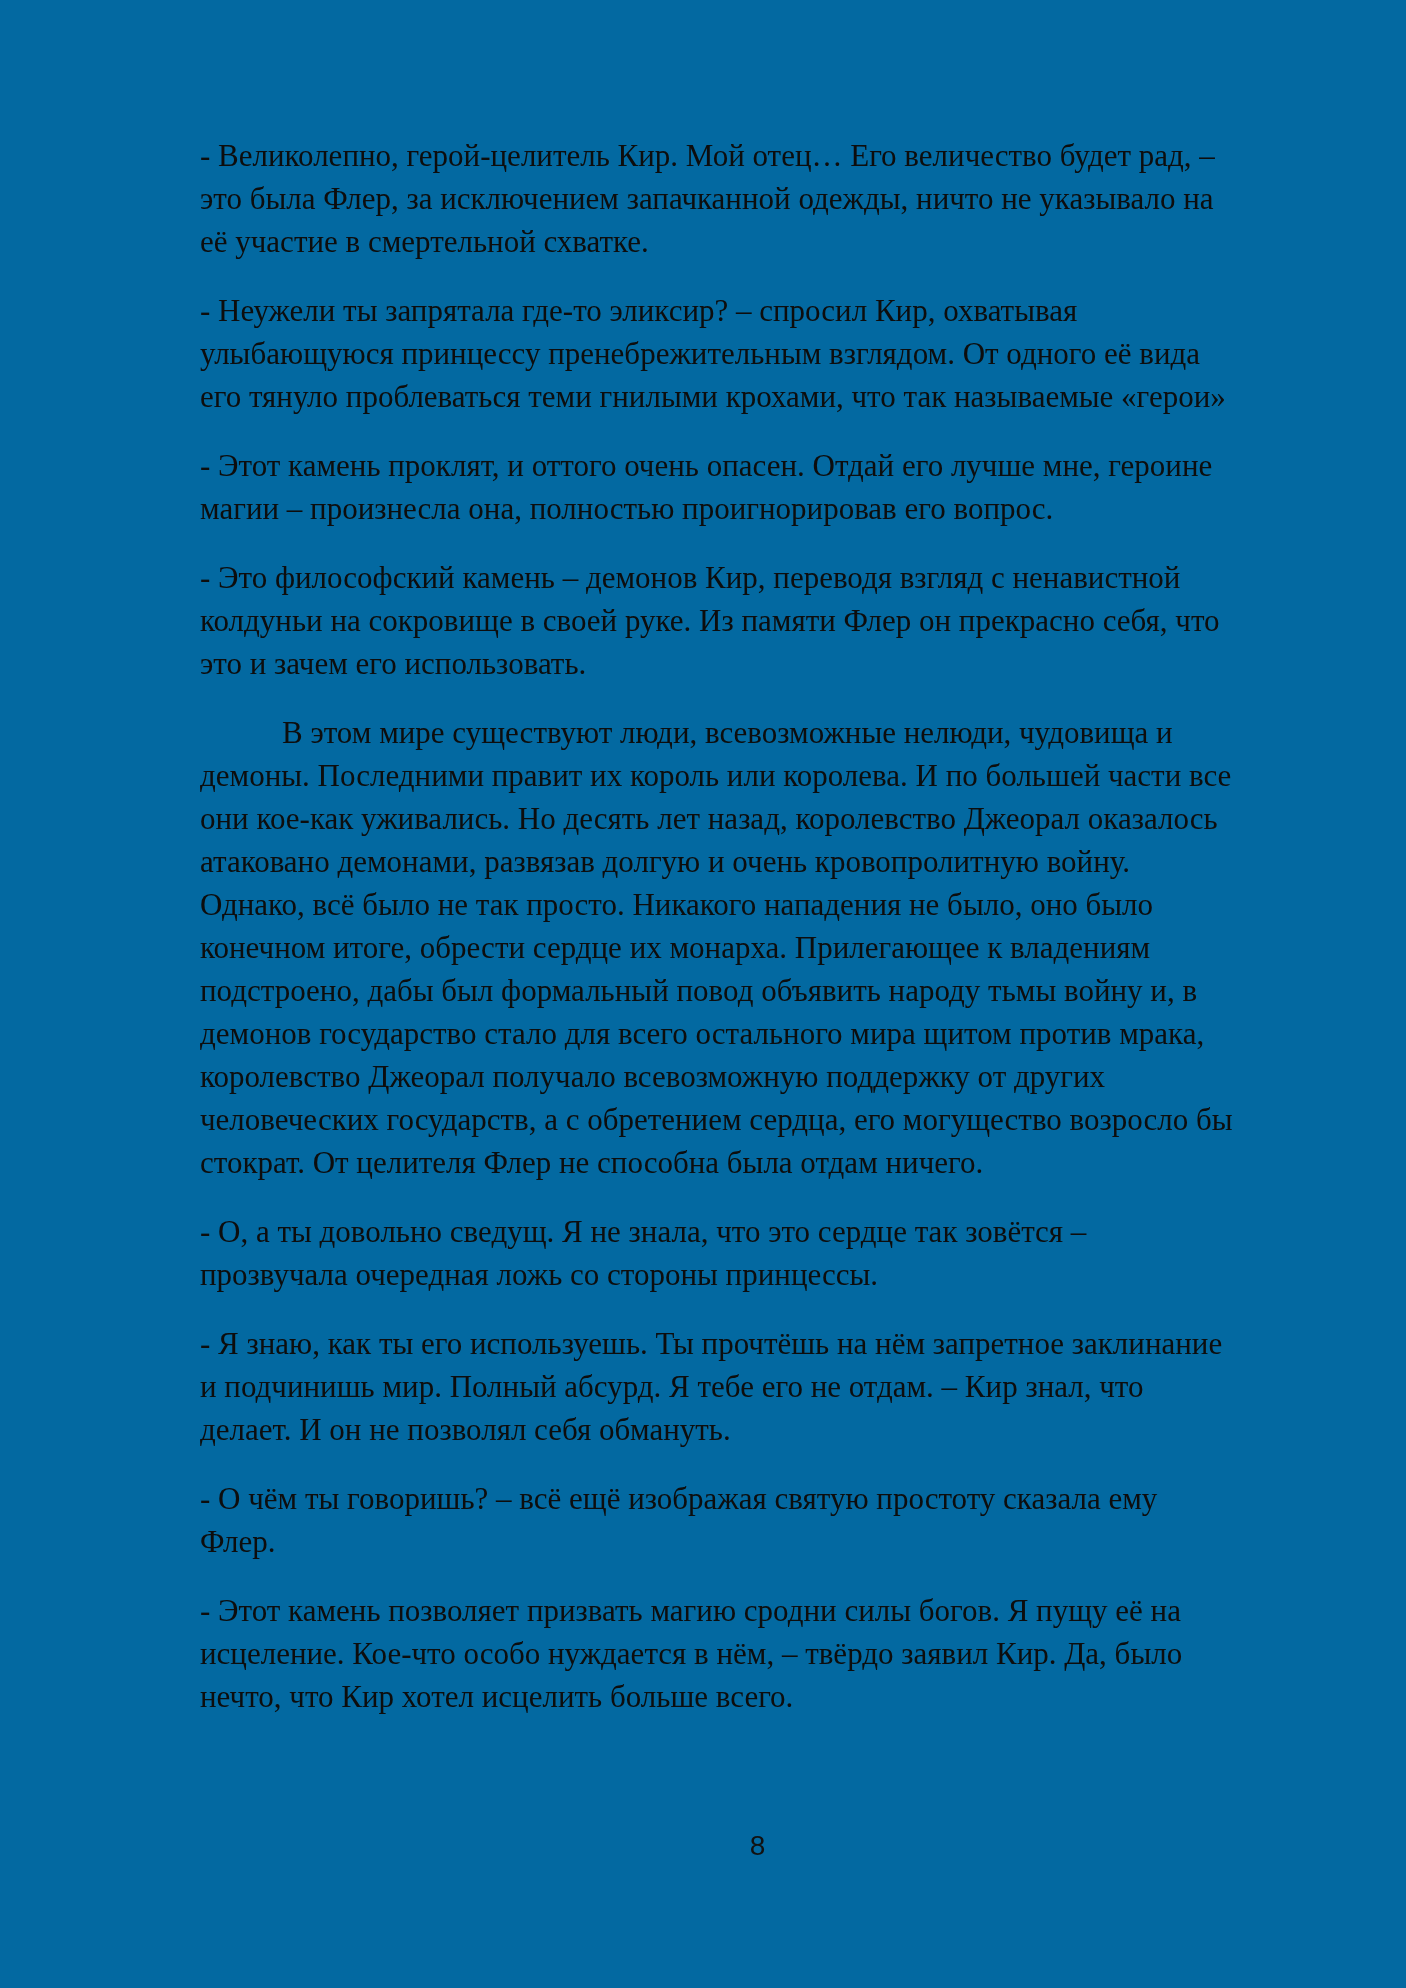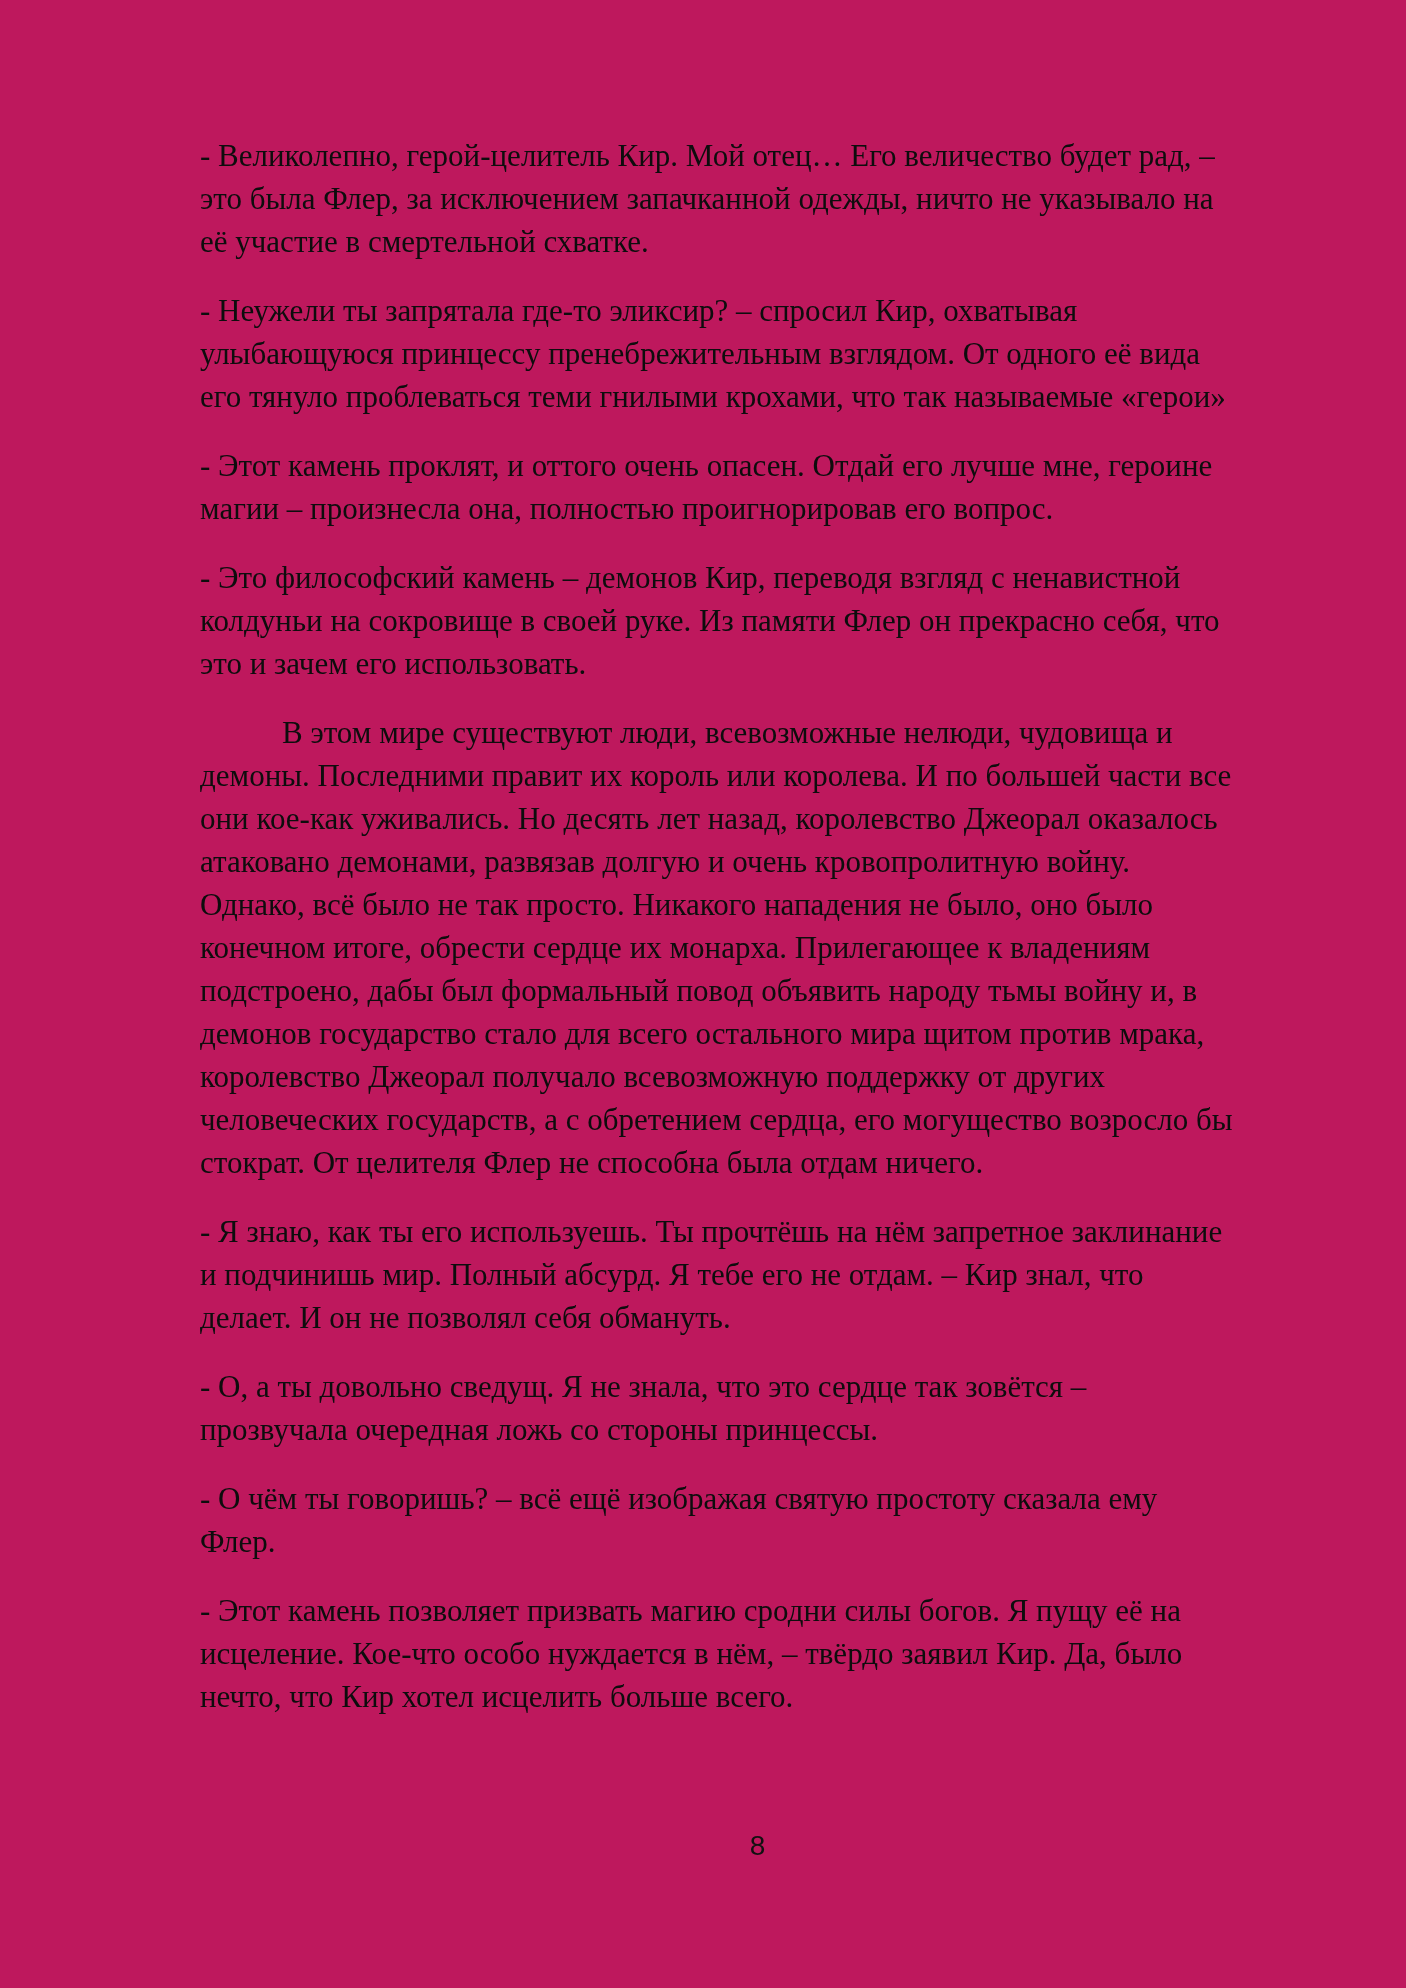--- a/index.html
+++ b/index.html
@@ -4,21 +4,21 @@
 <style>
   html, body {
     margin: 0;
     padding: 0;
     background: #ffffff;
   }
   .page {
     position: relative;
     width: 1406px;
     height: 1988px;
-    background: #be185d;
+    background: #0369a1;
     overflow: hidden;
     color: #0d0d0d;
   }
   .text-block {
     position: absolute;
     left: 200px;
     top: 134px;
     width: 1115px;
     font-family: "Liberation Serif", "DejaVu Serif", serif;
     font-size: 31px;
@@ -79,27 +79,27 @@
         <span class="line">атаковано демонами, развязав долгую и очень кровопролитную войну.</span>
         <span class="line">Однако, всё было не так просто. Никакого нападения не было, оно было</span>
         <span class="line">конечном итоге, обрести сердце их монарха. Прилегающее к владениям</span>
         <span class="line">подстроено, дабы был формальный повод объявить народу тьмы войну и, в</span>
         <span class="line">демонов государство стало для всего остального мира щитом против мрака,</span>
         <span class="line">королевство Джеорал получало всевозможную поддержку от других</span>
         <span class="line">человеческих государств, а с обретением сердца, его могущество возросло бы</span>
         <span class="line">стократ. От целителя Флер не способна была отдам ничего.</span>
       </p>
       <p class="para">
+        <span class="line">- О, а ты довольно сведущ. Я не знала, что это сердце так зовётся –</span>
+        <span class="line">прозвучала очередная ложь со стороны принцессы.</span>
+      </p>
+      <p class="para">
         <span class="line">- Я знаю, как ты его используешь. Ты прочтёшь на нём запретное заклинание</span>
         <span class="line">и подчинишь мир. Полный абсурд. Я тебе его не отдам. – Кир знал, что</span>
         <span class="line">делает. И он не позволял себя обмануть.</span>
-      </p>
-      <p class="para">
-        <span class="line">- О, а ты довольно сведущ. Я не знала, что это сердце так зовётся –</span>
-        <span class="line">прозвучала очередная ложь со стороны принцессы.</span>
       </p>
       <p class="para">
         <span class="line">- О чём ты говоришь? – всё ещё изображая святую простоту сказала ему</span>
         <span class="line">Флер.</span>
       </p>
       <p class="para">
         <span class="line">- Этот камень позволяет призвать магию сродни силы богов. Я пущу её на</span>
         <span class="line">исцеление. Кое-что особо нуждается в нём, – твёрдо заявил Кир. Да, было</span>
         <span class="line">нечто, что Кир хотел исцелить больше всего.</span>
       </p>

